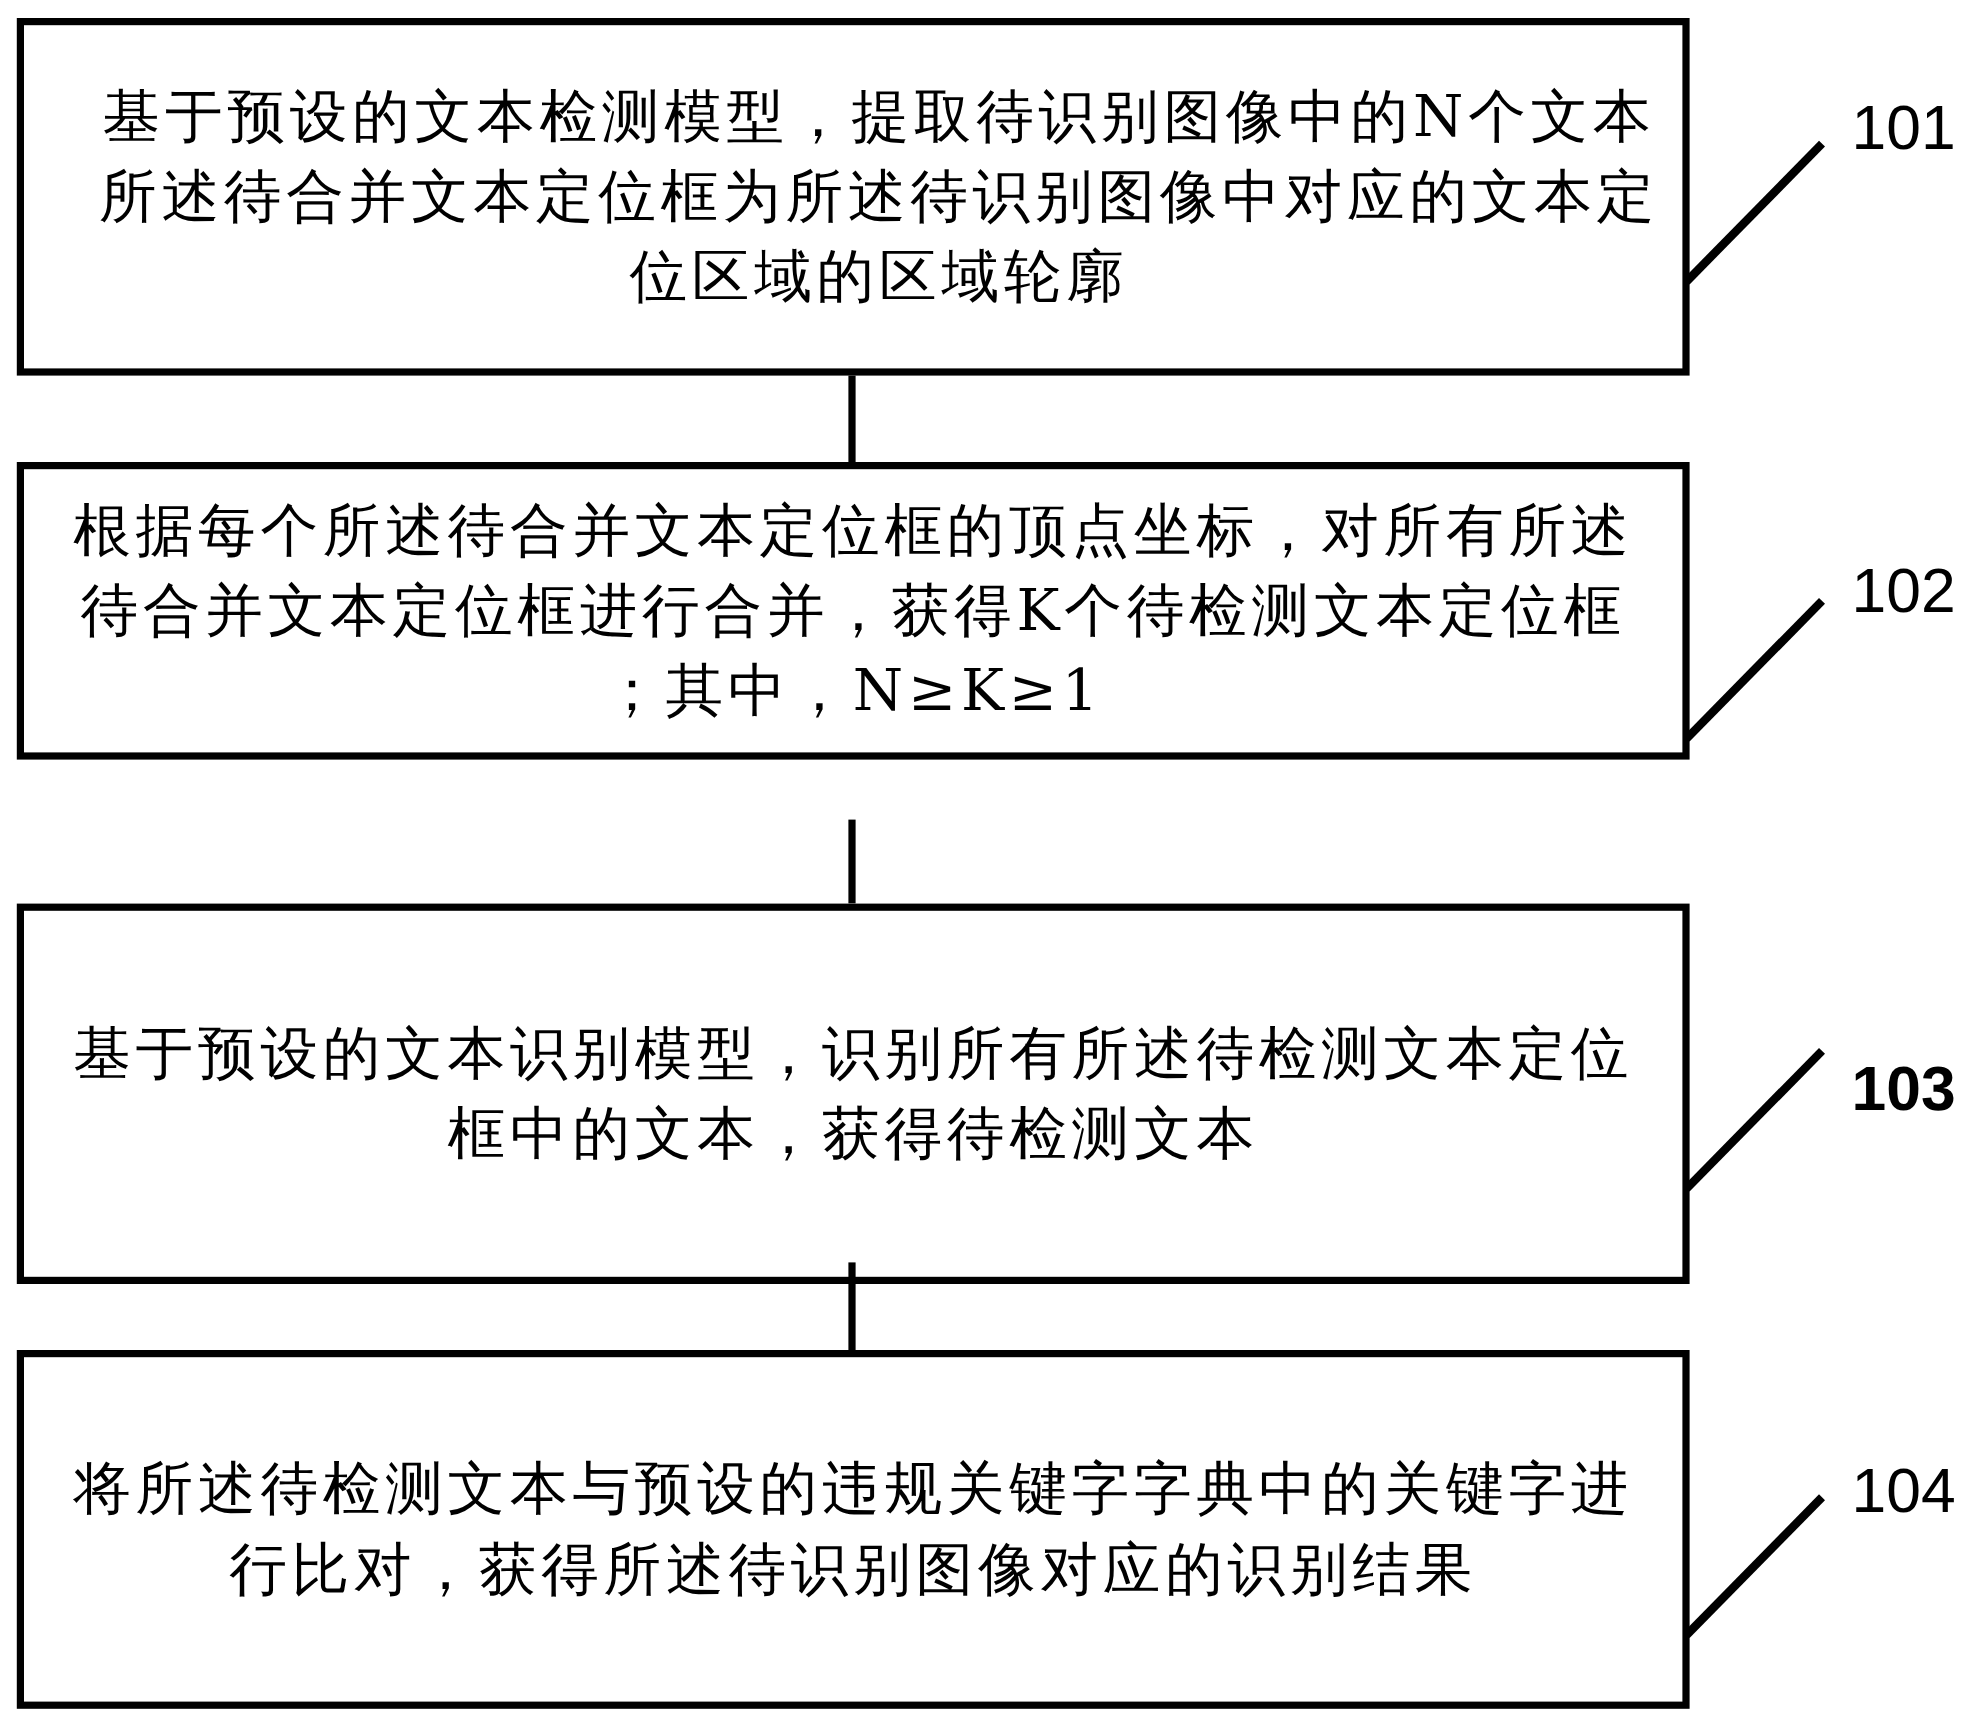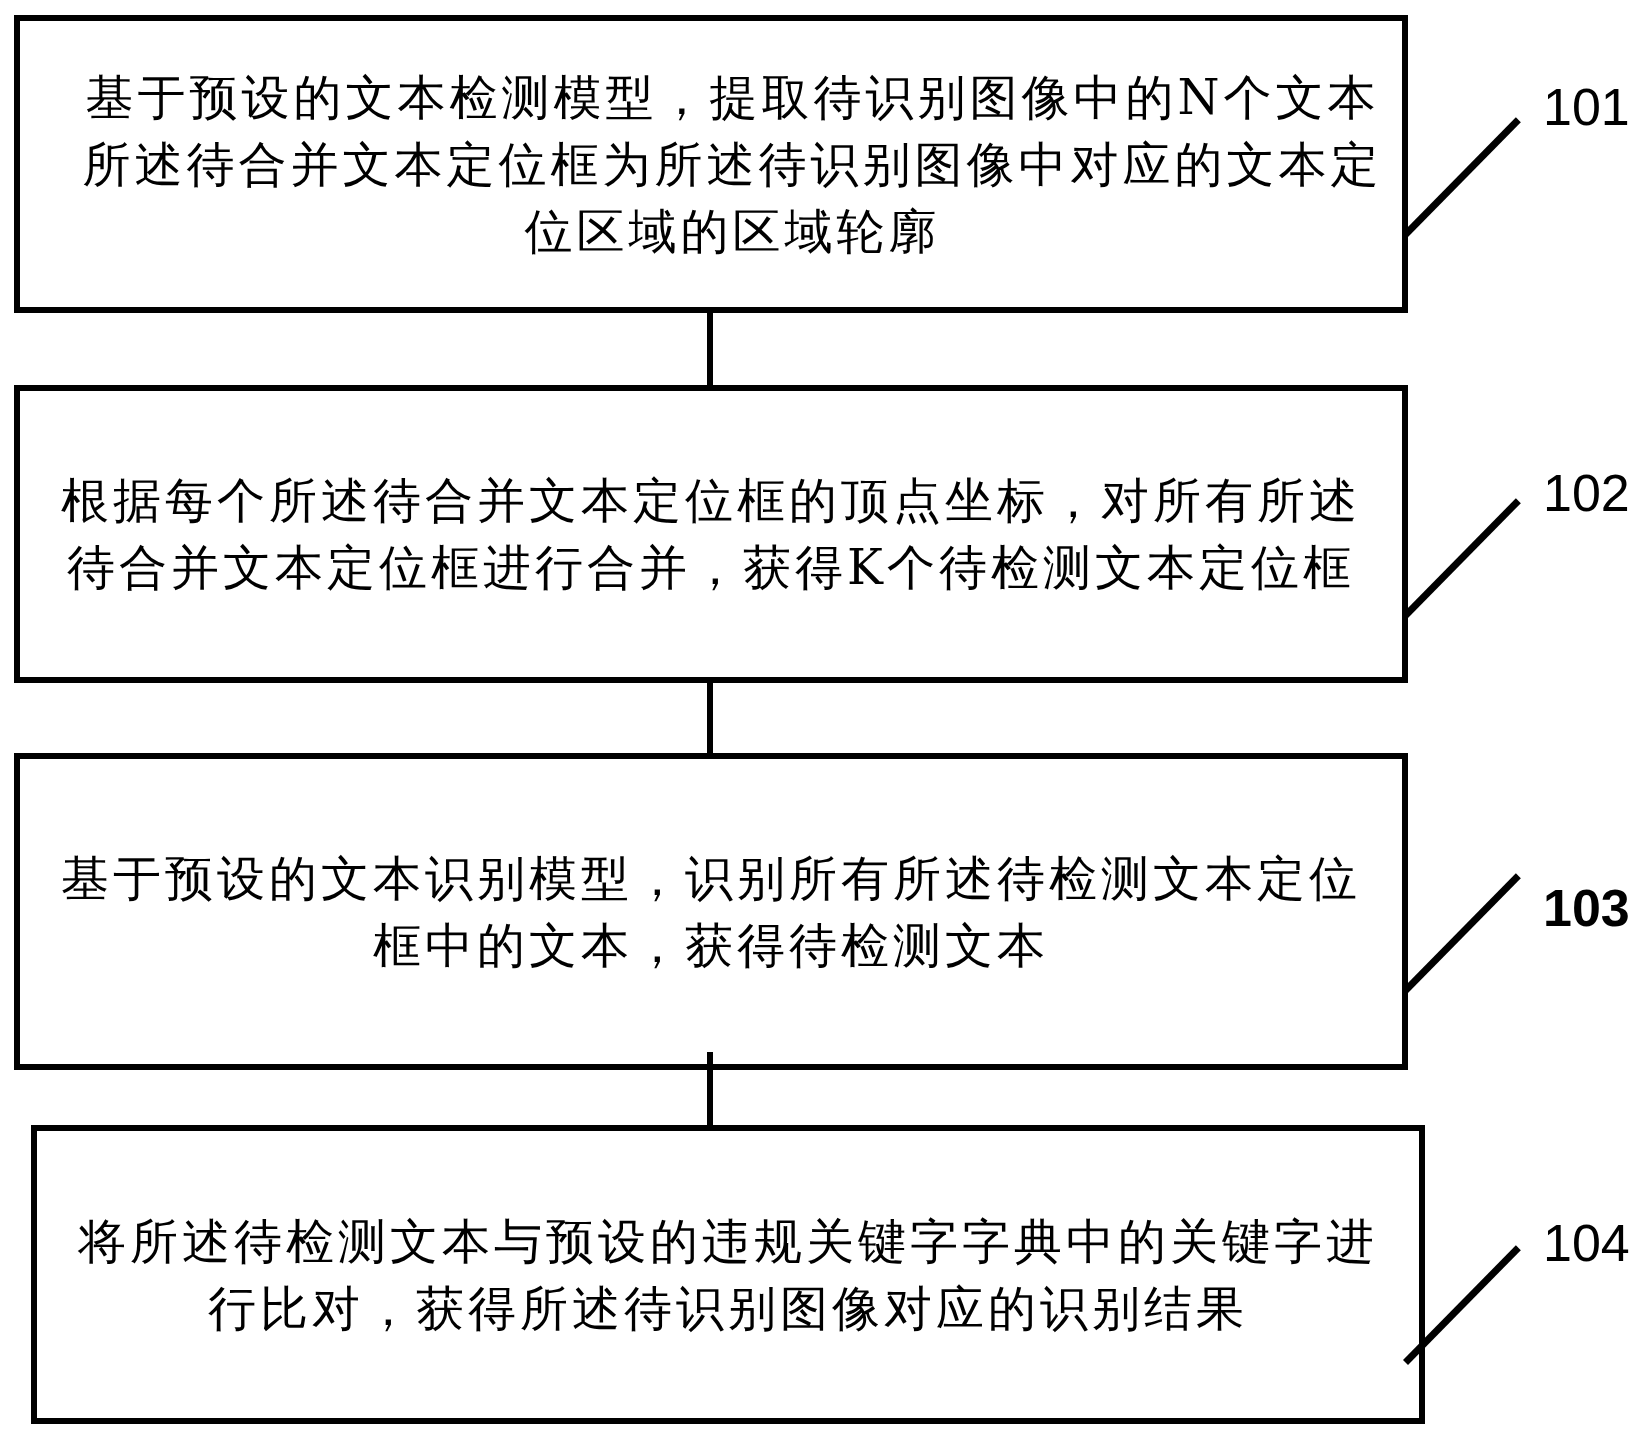--- a/index.html
+++ b/index.html
@@ -70,39 +70,40 @@
   <div class="box" style="top:15px; height:298px;padding-left:43px;">
     <div class="box-text">
       <div class="line">基于预设的文本检测模型，提取待识别图像中的N个文本</div>
       <div class="line">所述待合并文本定位框为所述待识别图像中对应的文本定</div>
       <div class="line">位区域的区域轮廓</div>
     </div>
   </div>
 
   <div class="connector" style="top:313px; height:72px;"></div>
 
-  <div class="box" style="top:385px; height:298px;">
+  <div class="box" style="top:385px; height:248px;">
     <div class="box-text">
       <div class="line">根据每个所述待合并文本定位框的顶点坐标，对所有所述</div>
       <div class="line">待合并文本定位框进行合并，获得K个待检测文本定位框</div>
+      <div class="line">；其中，N≥K≥1</div>
     </div>
   </div>
 
   <div class="connector" style="top:683px; height:70px;"></div>
 
   <div class="box" style="top:753px; height:317px;">
     <div class="box-text">
       <div class="line">基于预设的文本识别模型，识别所有所述待检测文本定位</div>
       <div class="line">框中的文本，获得待检测文本</div>
     </div>
   </div>
 
   <div class="connector" style="top:1052px; height:73px;"></div>
 
-  <div class="box" style="top:1125px; height:299px;margin-left:17px;">
+  <div class="box" style="top:1125px; height:299px;">
     <div class="box-text">
       <div class="line">将所述待检测文本与预设的违规关键字字典中的关键字进</div>
       <div class="line">行比对，获得所述待识别图像对应的识别结果</div>
     </div>
   </div>
 
   <div class="leader" style="left:1408px; top:230px;"></div>
   <div class="leader" style="left:1408px; top:611px;"></div>
   <div class="leader" style="left:1408px; top:986px;"></div>
   <div class="leader" style="left:1408px; top:1358px;"></div>

